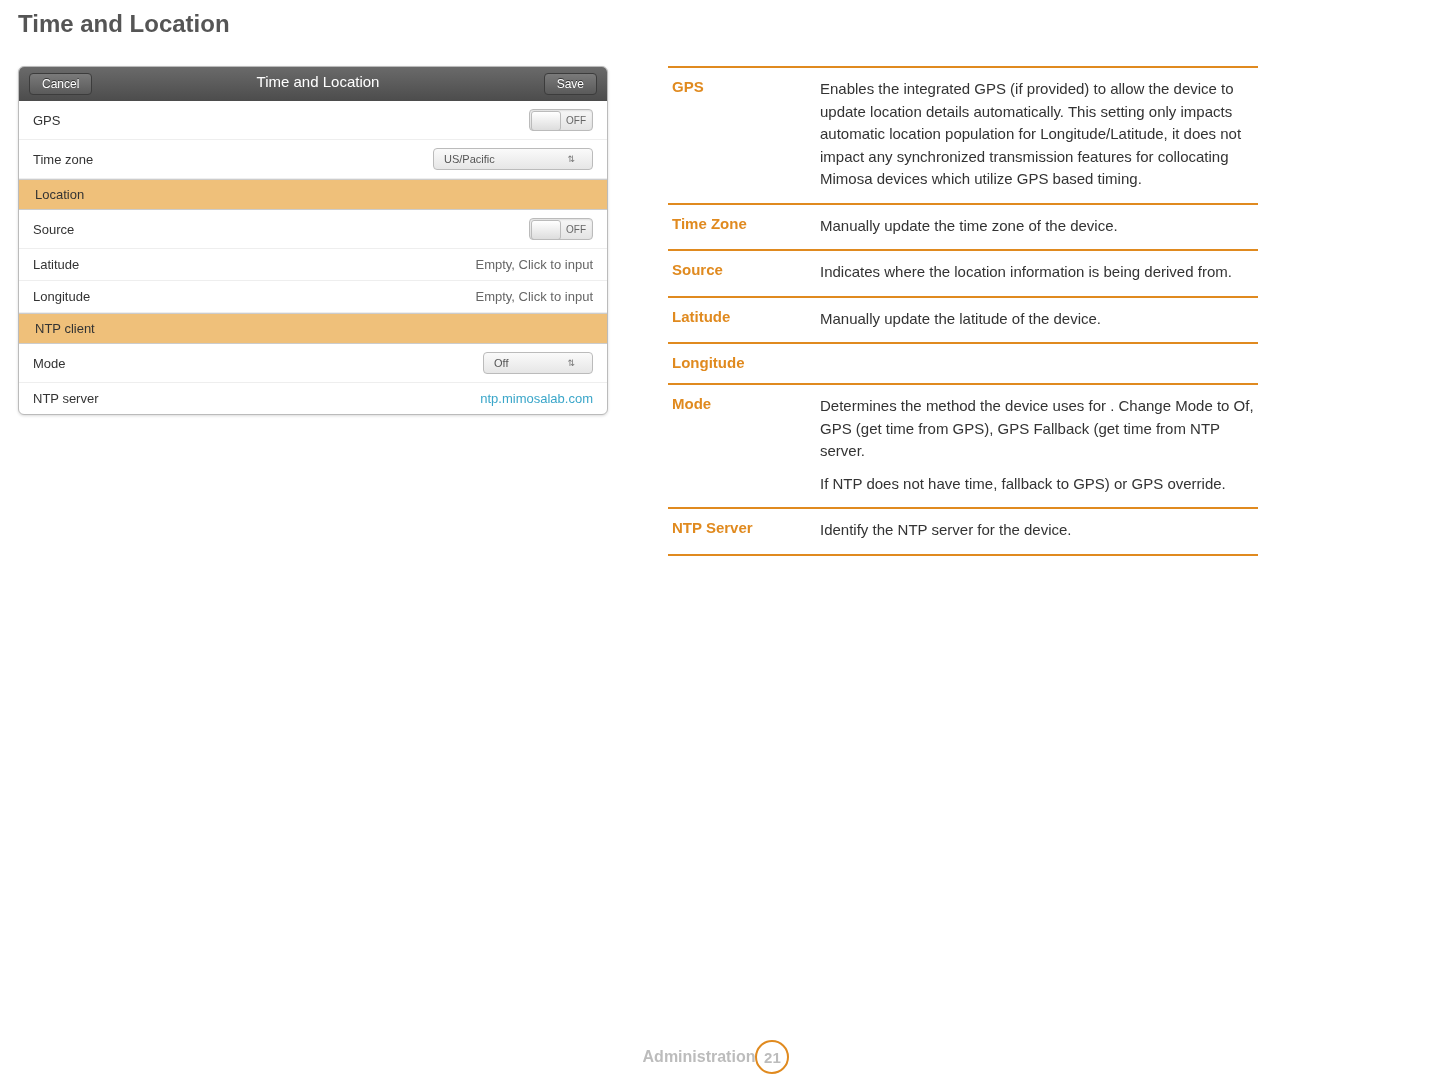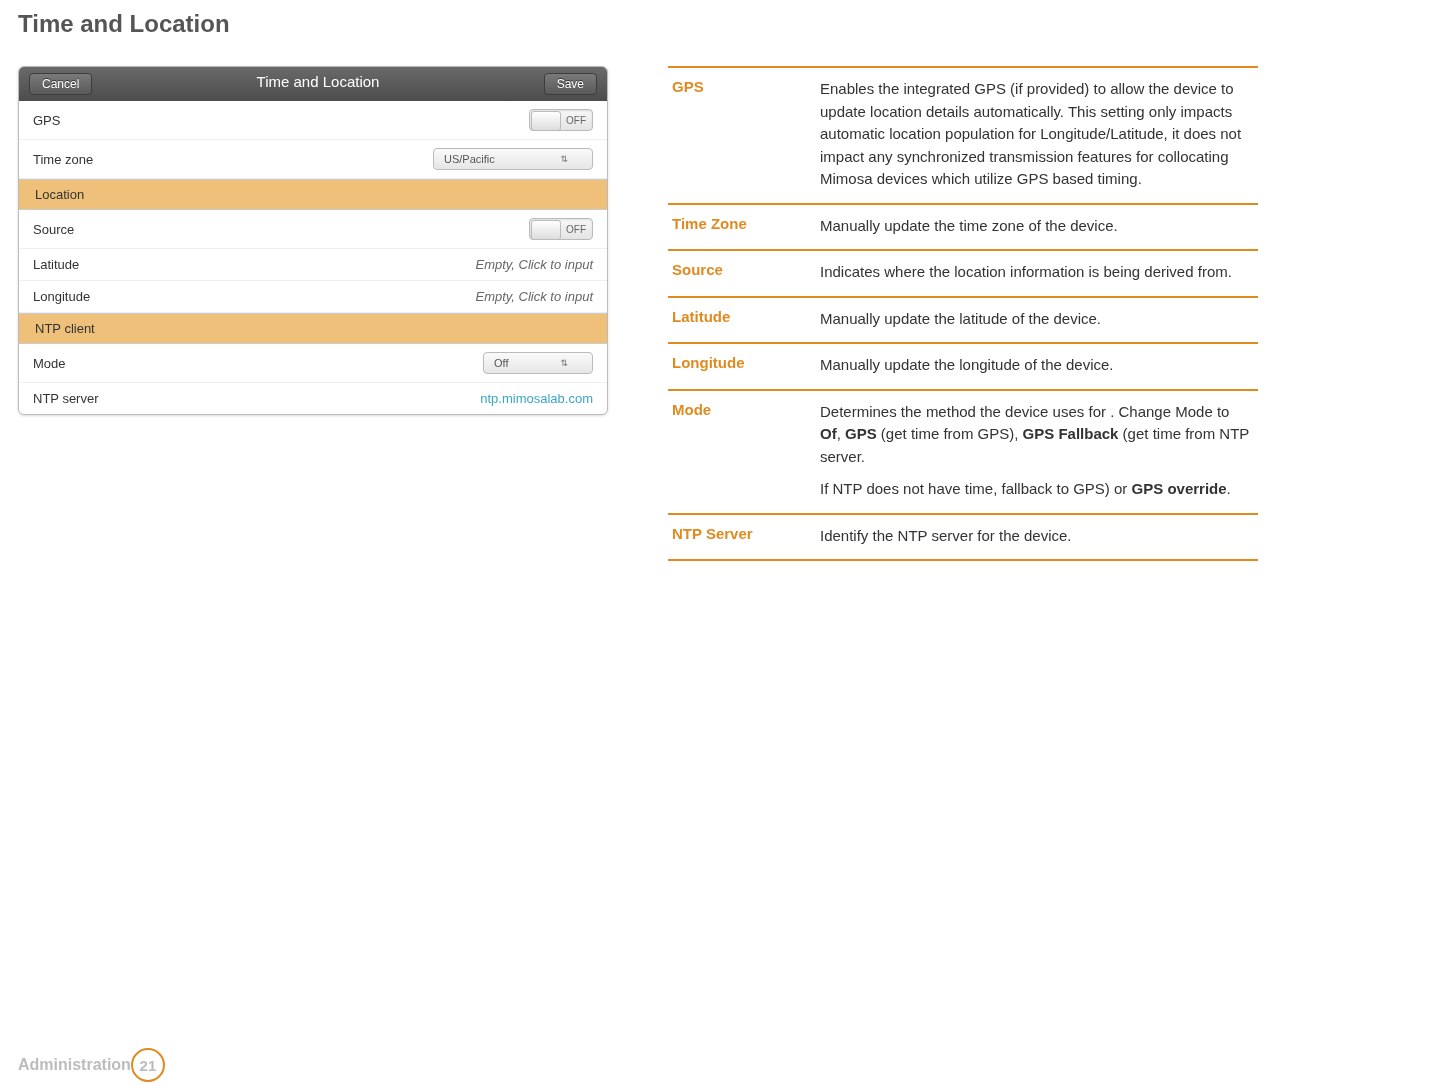--- a/index.html
+++ b/index.html
@@ -72,21 +72,20 @@
     justify-content: space-between;
     padding: 8px 14px;
     font-size: 13px;
     color: #333;
     border-bottom: 1px solid #eee;
   }
   .panel-row:last-child { border-bottom: none; }
   .panel-row .label { color: #333; }
   .panel-row .val-empty {
     color: #666;
-    font-style: italic;
   }
   .panel-row .val-link {
     color: #3aa6c9;
     margin-left: 44px;
   }
   .toggle {
     width: 64px; height: 22px;
     border: 1px solid #bbb;
     border-radius: 4px;
     background: linear-gradient(#f7f7f7,#e4e4e4);
@@ -111,21 +110,21 @@
   .select {
     width: 160px; height: 22px;
     border: 1px solid #bbb;
     border-radius: 4px;
     background: linear-gradient(#fafafa,#e6e6e6);
     font-size: 11px;
     color: #555;
     display: flex;
     align-items: center;
     justify-content: space-between;
-    padding: 0 24px 0 10px;
+    padding: 0 17px 0 10px;
   }
   .select.small { width: 110px; }
   .select .caret {
     font-size: 9px;
     color: #777;
   }
 
   
   .def-table {
     width: 100%;
@@ -144,30 +143,30 @@
     font-weight: bold;
     font-size: 15px;
   }
   .def-desc {
     flex: 1;
     color: #333;
     font-size: 15px;
     line-height: 1.5;
   }
   .def-desc p + p { margin-top: 10px; }
-  .def-desc b { font-weight: bold; }
+  .def-desc b { font-weight: normal; }
 
   
   .footer {
     position: absolute;
-    bottom: 4px;
+    bottom: 12px;
     left: 18px;
     right: 18px;
     display: flex;
-    justify-content: flex-start;
+    justify-content: center;
     align-items: center;
   }
   .footer-label {
     color: #bcbcbc;
     font-weight: bold;
     font-size: 16px;
   }
   .page-badge {
     width: 34px; height: 34px;
     border: 2px solid #e08a1f;
@@ -260,21 +259,20 @@
         <div class="def-desc">Indicates where the location information is being derived from.</div>
       </div>
 
       <div class="def-row">
         <div class="def-term">Latitude</div>
         <div class="def-desc">Manually update the latitude of the device.</div>
       </div>
 
       <div class="def-row">
         <div class="def-term">Longitude</div>
-        <div class="def-desc">Manually update the longitude of the device.</div>
       </div>
 
       <div class="def-row">
         <div class="def-term">Mode</div>
         <div class="def-desc">
           <p>
             <span>Determines the method the device uses for . Change Mode to </span><b>Of</b><span>, </span><b>GPS</b><span> (get time from GPS), </span><b>GPS Fallback</b><span> (get time from NTP server.</span>
           </p>
           <p>
             <span>If NTP does not have time, fallback to GPS) or </span><b>GPS override</b><span>.</span>

